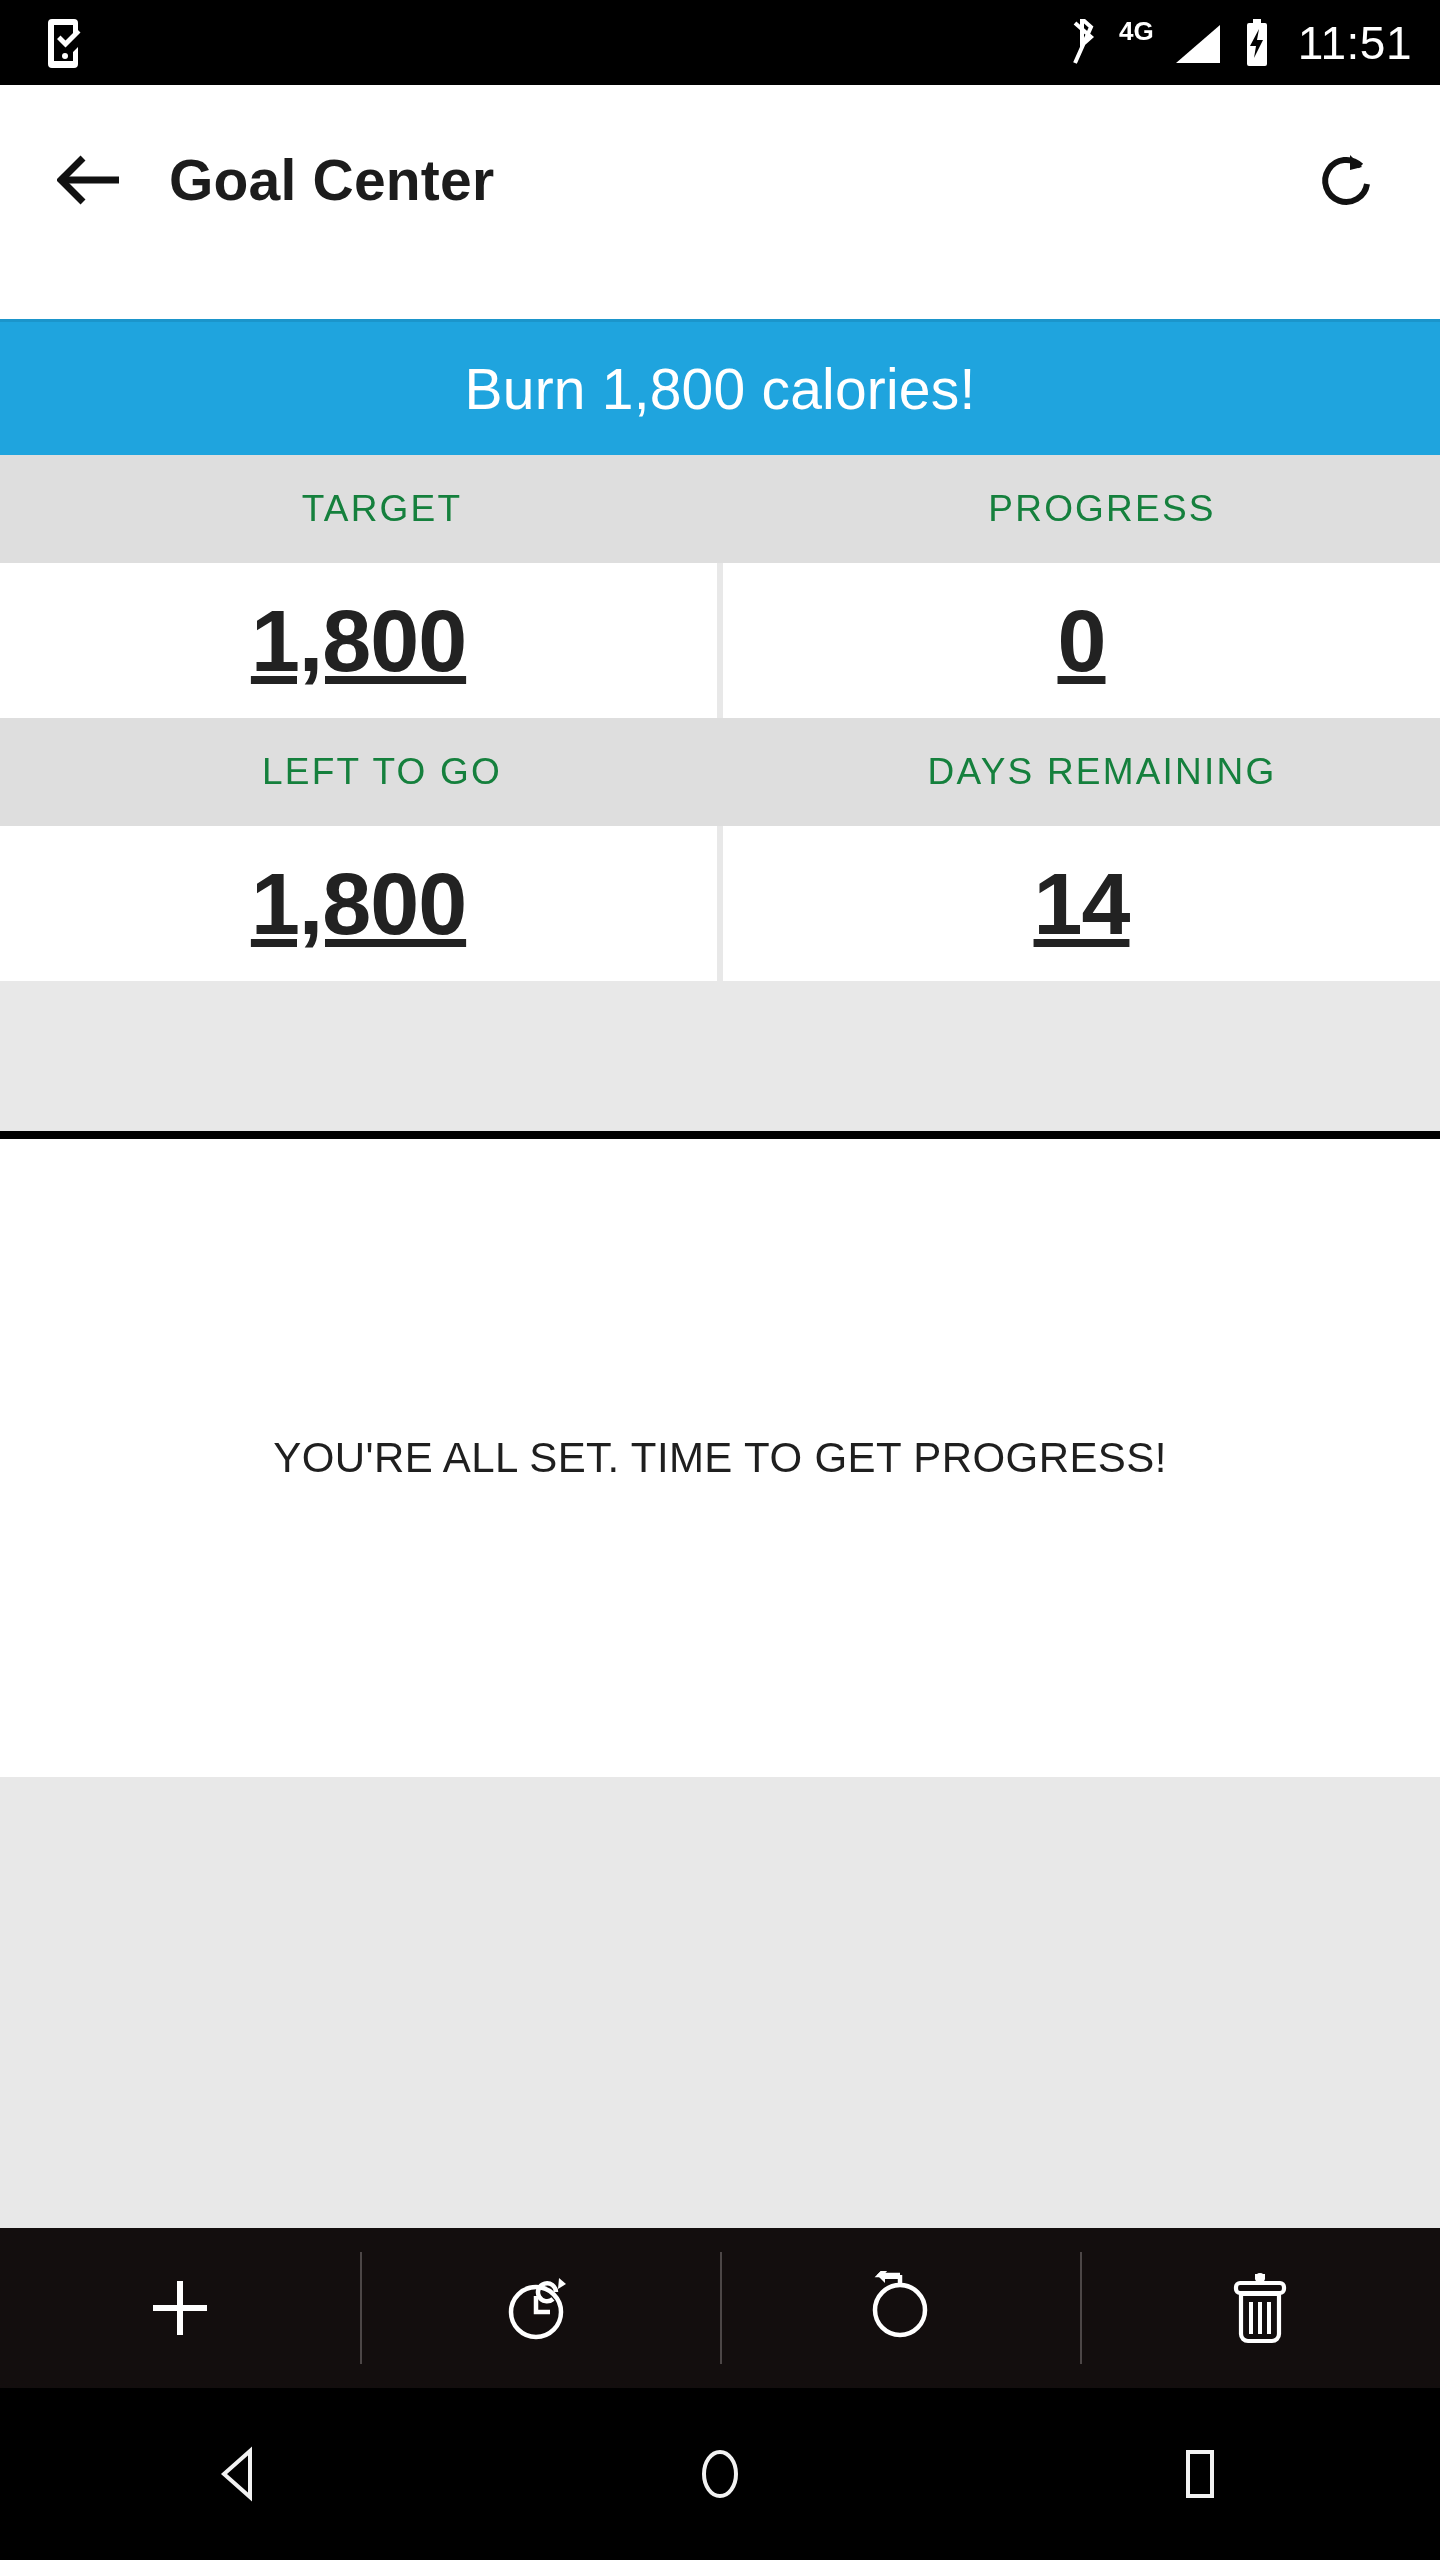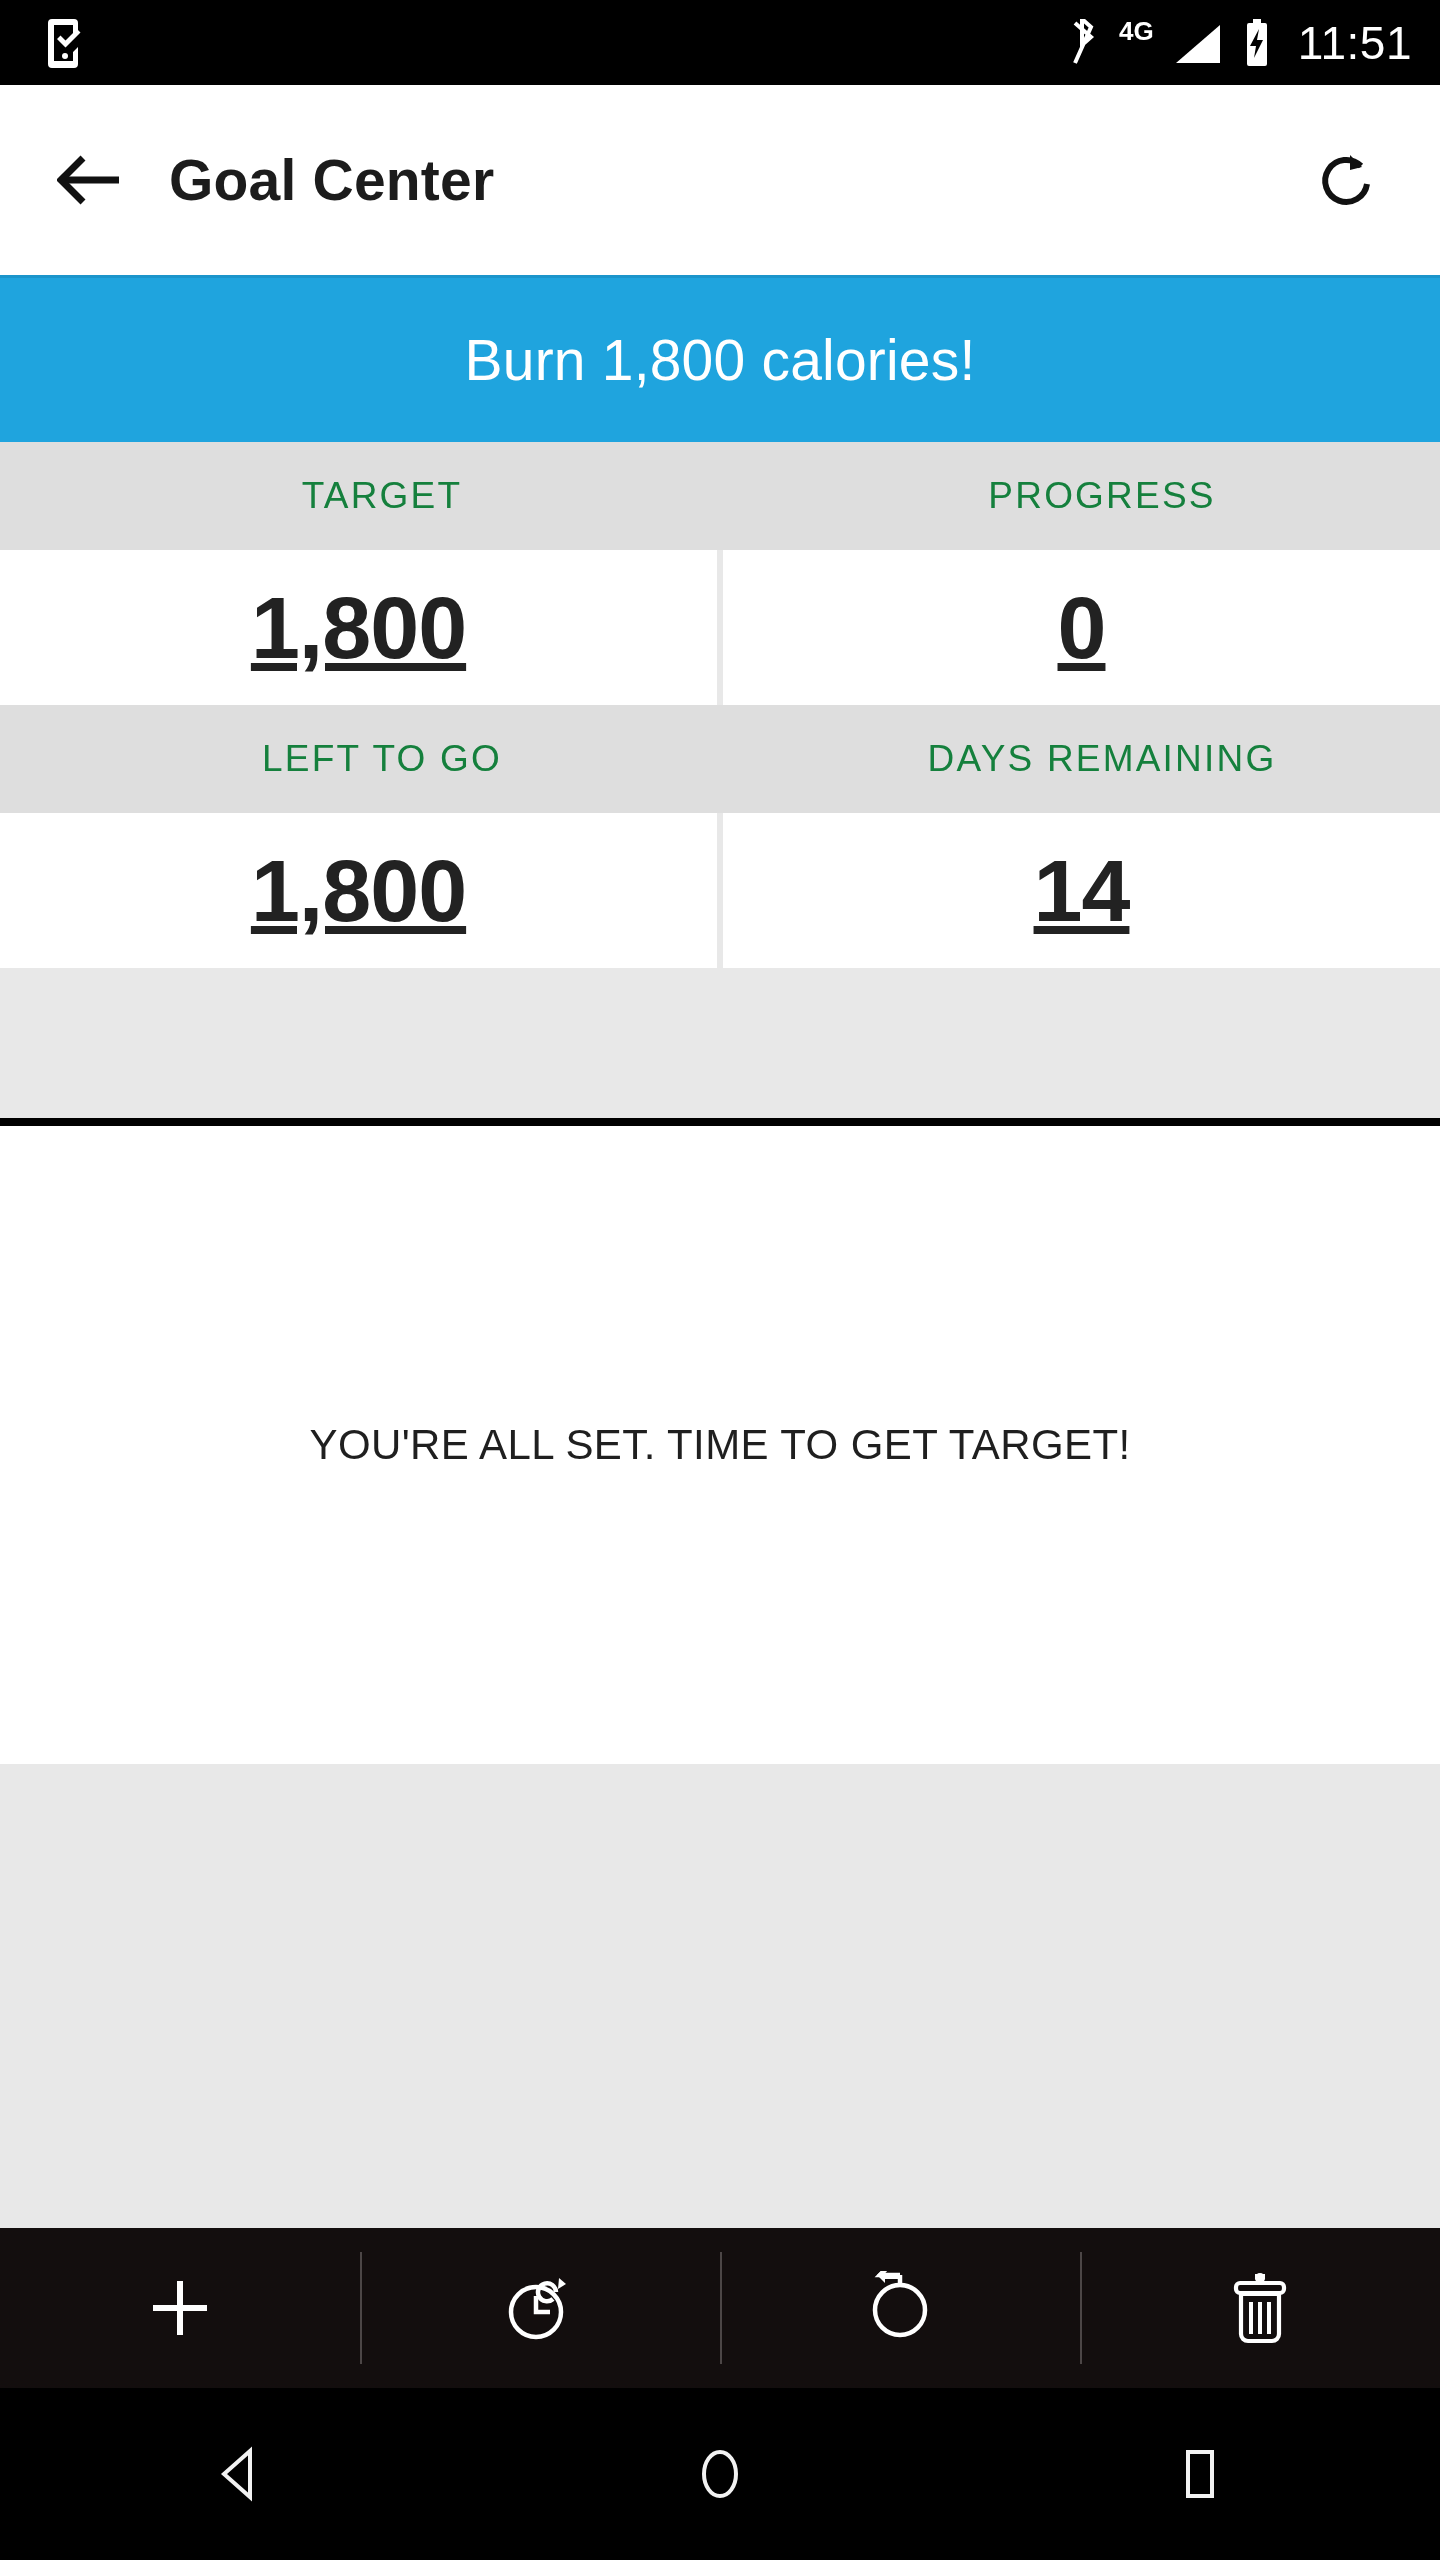--- a/index.html
+++ b/index.html
@@ -34,23 +34,24 @@
   .appbar-back { width:84px; height:84px; display:flex; align-items:center; justify-content:center; }
   .appbar-title {
     font-size:57px; font-weight:700; color:#1c1c1c;
     margin-left:37px; letter-spacing:0.2px; white-space:nowrap;
   }
   .appbar-spacer { flex:1 1 auto; }
   .appbar-refresh { width:84px; height:84px; display:flex; align-items:center; justify-content:center; }
 
   
   .banner {
-    height:167px; background:#1fa4de; flex:0 0 auto;
+    height:136px; background:#1fa4de; flex:0 0 auto;
     display:flex; align-items:center; justify-content:center;
     border-top:3px solid #1b95cb;
+    margin-top:44px;
   }
   .banner-text {
     color:#ffffff; font-size:57px; font-weight:400; letter-spacing:0.2px;
   }
 
   
   .stats { background:#e8e8e8; flex:0 0 auto; }
   .stat-head-row {
     height:108px; background:#dedede;
     display:flex; align-items:center;
@@ -187,21 +188,21 @@
       <div class="stat-val">1,800</div>
       <div class="stat-val">14</div>
     </div>
 
     <div class="stats-tail"></div>
   </div>
 
   <div class="black-rule"></div>
 
   <div class="content">
-    <div class="content-msg">YOU'RE ALL SET. TIME TO GET TARGET!</div>
+    <div class="content-msg">YOU'RE ALL SET. TIME TO GET PROGRESS!</div>
   </div>
 
   <div class="gray-filler"></div>
 
   <div class="toolbar">
     <div class="tb-btn">
       <span>
         <svg width="70" height="70" viewBox="0 0 70 70">
           <path d="M35 8v54M8 35h54" stroke="#ffffff" stroke-width="6" fill="none"></path>
         </svg>

